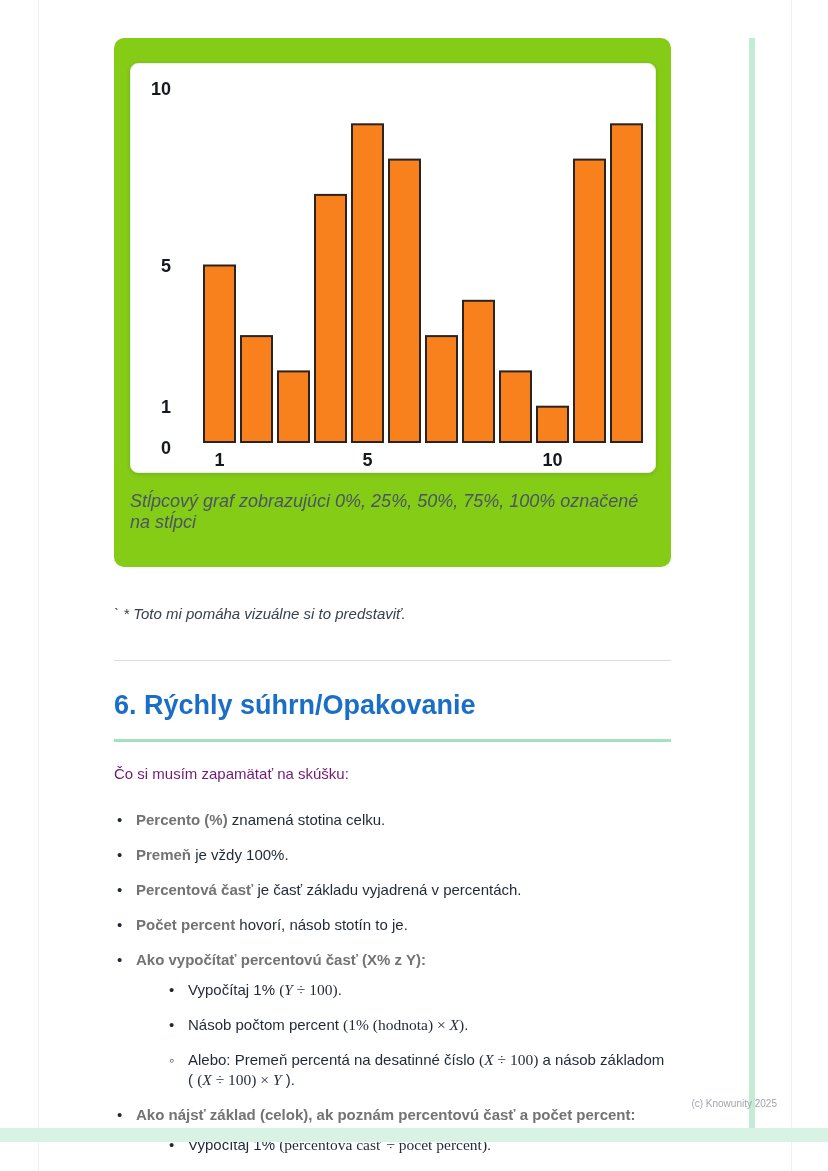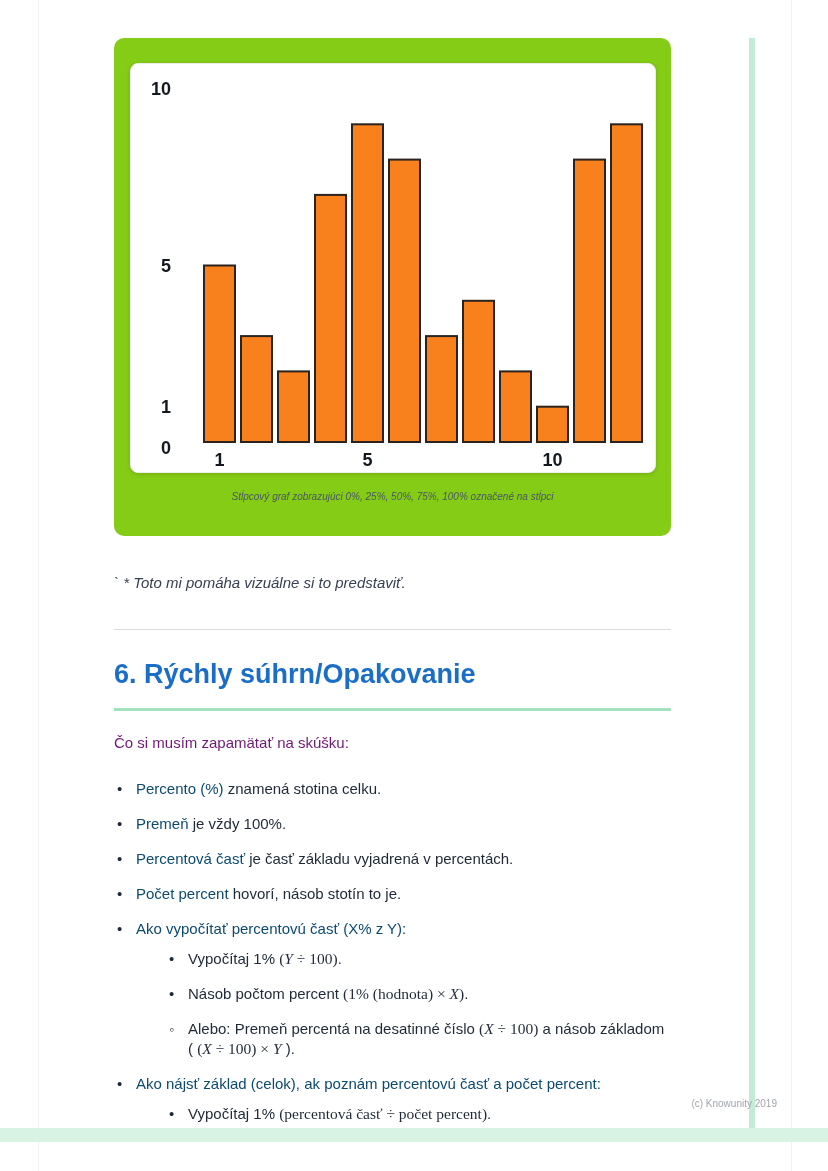--- a/index.html
+++ b/index.html
@@ -11,41 +11,41 @@
   .sheet{position:absolute;left:38px;top:0;width:752px;height:1171px;background:#ffffff;
          border-left:1px solid #f1f1f1;border-right:1px solid #f1f1f1;}
   .content{position:absolute;left:75px;top:38px;width:557px;}
 
   
   .chart-card{margin:0;background:#84cc16;border-radius:10px;padding:25px 16px 34px;}
   .chart-panel{width:524px;height:408px;margin:0 auto;background:#ffffff;border-radius:8px;
                border:1px solid #ececec;box-shadow:0 1px 4px rgba(0,0,0,.14);}
   .chart-panel svg{display:block;width:524px;height:408px;}
   .tick{font-family:"Liberation Sans", sans-serif;font-weight:700;font-size:18px;fill:#14181f;}
-  figcaption{margin-top:18px;text-align:center;font-style:italic;font-size:10px;color:#4b5563;}
+  figcaption{margin-top:18px;text-align:left;font-style:italic;font-size:18px;color:#4b5563;}
 
   .note{margin:38px 0 0;font-style:italic;font-size:15px;color:#374151;}
 
   .divider{border:none;border-top:1px solid #d9dde3;margin:38px 0 0;}
 
   .section-heading{margin:26px 0 0;font-size:27px;line-height:36px;font-weight:700;
                    color:var(--blue,#1b6ec8);}
   .heading-underline{margin-top:16px;height:3px;background:var(--green-underline,#a4e2bd);}
 
   .intro{margin:22px 0 0;font-size:15px;line-height:20px;color:#701a75;}
 
   ul.bullets{list-style:none;margin:26px 0 0;padding:0;}
   ul.bullets>li{margin-bottom:15px;}
   ul.sublist{list-style:none;margin:10px 0 0;padding:0 0 0 30px;}
   ul.sublist>li{margin-bottom:15px;}
   ul.sublist>li:last-child{margin-bottom:0;}
   li{position:relative;padding-left:22px;font-size:15px;line-height:20px;color:#1f2937;}
   li .marker{position:absolute;left:3px;top:0;}
   li .marker.circle{font-size:14px;}
-  li strong{font-weight:400;color:#0c4a6e;}
+  li strong{font-weight:700;color:#737373;}
   .math{font-family:"Liberation Serif", serif;font-size:15.5px;}
   .math i{font-style:italic;}
 
   .green-vline{position:absolute;left:749px;top:38px;width:6px;height:1090px;
                background:var(--green-edge,#c2ecd5);}
   .green-bottombar{position:absolute;left:0;top:1128px;width:828px;height:14px;
                background:var(--green-bottom,#d8f3e4);}
   .footer{position:absolute;right:51px;top:1098px;font-size:10px;color:#a0a6ad;}
 </style>
 </head>
@@ -103,13 +103,13 @@
         <li><span class="marker">•</span><span><strong>Ako nájsť základ (celok), ak poznám percentovú časť a počet percent:</strong></span><ul class="sublist">
             <li><span class="marker">•</span><span><span>Vypočítaj 1% </span><span class="math">(percentová časť ÷ počet percent)</span><span>.</span></span></li>
           </ul></li>
       </ul>
 
   </div>
 </div>
 
 <div class="green-vline"></div>
 <div class="green-bottombar"></div>
-<div class="footer">(c) Knowunity 2019</div>
+<div class="footer">(c) Knowunity 2025</div>
 
 </body></html>

